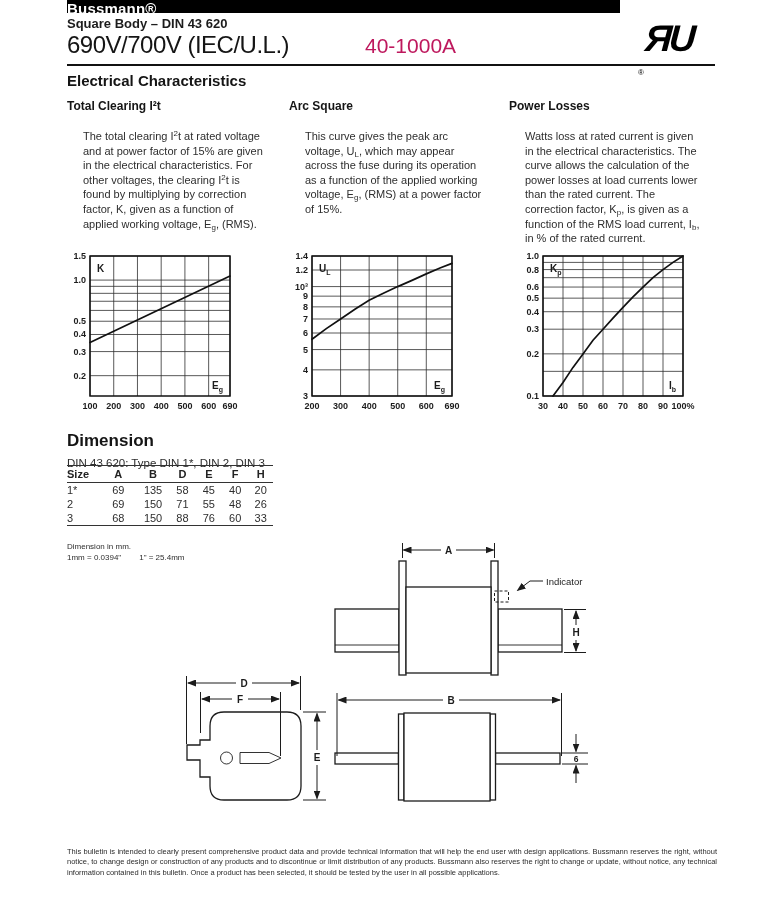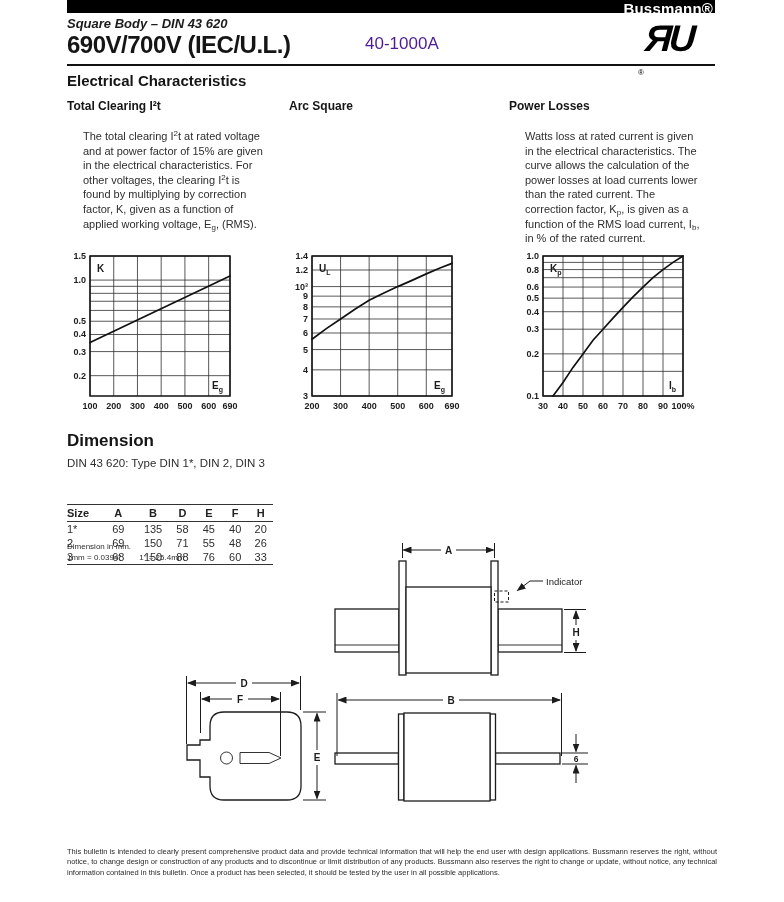--- a/index.html
+++ b/index.html
@@ -2,25 +2,25 @@
 <html><head>
 <meta charset="utf-8">
 <style>
   html,body{margin:0;padding:0;}
   body{
     width:784px;height:902px;background:#ffffff;position:relative;
     font-family:"Liberation Sans", sans-serif;color:#262626;overflow:hidden;
   }
   .abs{position:absolute;}
   
-  .topbar{left:67px;top:0;width:648px;height:13px;background:#000;overflow:hidden;text-align:right;}
+  .topbar{left:67px;top:0;width:553px;height:13px;background:#000;overflow:hidden;}
   .brand{display:inline-block;color:#fff;font-weight:bold;font-size:15px;line-height:15px;margin-top:-4px;padding-right:2px;letter-spacing:.2px;}
-  .subtitle{left:67px;top:16px;font-size:13px;font-weight:bold;color:#1c1c1c;font-style:italic;}
-  .title{left:67px;top:31px;font-size:24px;font-weight:bold;letter-spacing:-.5px;color:#151515;}
-  .amps{left:365px;top:34px;font-size:17px;font-weight:400;color:#4c1d95;}
+  .subtitle{left:67px;top:16px;font-size:13px;font-weight:bold;color:#1c1c1c;}
+  .title{left:67px;top:31px;font-size:24px;font-weight:normal;letter-spacing:-.5px;color:#151515;}
+  .amps{left:365px;top:34px;font-size:21px;font-weight:400;color:#be185d;}
   .ulmark{left:638px;top:19px;width:80px;height:42px;color:#000;}
   .ulglyph{font-size:37px;font-weight:bold;font-style:italic;letter-spacing:-3px;line-height:40px;display:inline-block;transform:skewX(-4deg);}
   .ulreg{font-size:8px;vertical-align:-24px;margin-right:1px;}
   .rule{left:67px;top:64px;width:648px;height:2px;background:#111;}
   .ec-heading{left:67px;top:72px;font-size:15px;font-weight:bold;color:#151515;}
   
   .col{top:99px;}
   .col h3{margin:0 0 3px 0;font-size:12px;color:#151515;}
   .col p{margin:16px;font-size:11px;line-height:14.6px;color:#2e2e2e;}
   .col sub{font-size:8px;line-height:0;vertical-align:-2px;}
@@ -35,21 +35,21 @@
   svg.chart .frame{fill:none;stroke:#111;stroke-width:1.5;}
   svg.chart .curve{fill:none;stroke:#111;stroke-width:1.7;stroke-linecap:round;}
   svg.chart text{fill:#1c1c1c;}
   .ytick{font:bold 9px "Liberation Sans",sans-serif;text-anchor:end;}
   .xtick{font:bold 9px "Liberation Sans",sans-serif;text-anchor:middle;}
   .corner{font:bold 10px "Liberation Sans",sans-serif;}
   .corner.end{text-anchor:end;}
   
   .dim-heading{left:67px;top:431px;font-size:17px;font-weight:bold;color:#151515;}
   .dim-sub{left:67px;top:457px;font-size:11.5px;color:#2e2e2e;}
-  table.dims{left:67px;top:504px;width:206px;border-collapse:collapse;font-size:11px;color:#2e2e2e;border-top:1.3px solid #333;border-bottom:1.6px solid #333;}
+  table.dims{left:67px;top:465px;width:206px;border-collapse:collapse;font-size:11px;color:#2e2e2e;border-top:1.3px solid #333;border-bottom:1.6px solid #333;}
   table.dims th{font-weight:bold;text-align:center;border-bottom:1.1px solid #333;padding:2px 0 2px 0;font-size:11px;color:#222;}
   table.dims td{text-align:center;padding:1px 0;}
   table.dims th:first-child, table.dims td:first-child{text-align:left;}
   .notes{left:67px;top:541px;font-size:8px;color:#2e2e2e;line-height:11px;}
   .notes .gap{display:inline-block;width:18px;}
   
   svg.drawings{position:absolute;left:165px;top:533px;width:470px;height:300px;}
   svg.drawings .part{fill:#fff;stroke:#1c1c1c;stroke-width:1.3;}
   svg.drawings .thin{stroke:#1c1c1c;stroke-width:.9;fill:none;}
   svg.drawings .dim{stroke:#1c1c1c;stroke-width:1;fill:none;}
@@ -78,20 +78,21 @@
   <div class="abs rule"></div>
 
   <div class="abs ec-heading">Electrical Characteristics</div>
 
   <div class="abs col col1">
     <h3>Total Clearing I²t</h3>
     <p>The total clearing I<sup>2</sup>t at rated voltage and at power factor of 15% are given in the electrical characteristics. For other voltages, the clearing I<sup>2</sup>t is found by multiplying by correction factor, K, given as a function of applied working voltage, E<sub>g</sub>, (RMS).</p>
   </div>
   <div class="abs col col2">
     <h3>Arc Square</h3>
+    <p>This curve gives the peak arc voltage, U<sub>L</sub>, which may appear across the fuse during its operation as a function of the applied working voltage, E<sub>g</sub>, (RMS) at a power factor of 15%.</p>
   </div>
   <div class="abs col col3">
     <h3>Power Losses</h3>
     <p>Watts loss at rated current is given in the electrical characteristics. The curve allows the calculation of the power losses at load currents lower than the rated current. The correction factor, K<sub>p</sub>, is given as a function of the RMS load current, I<sub>b</sub>, in % of the rated current.</p>
   </div>
 
   <svg class="chart c1" viewBox="0 0 184 164">
       <line x1="30" y1="8" x2="30" y2="148" class="grid"></line>
       <line x1="53.728813559322035" y1="8" x2="53.728813559322035" y2="148" class="grid"></line>
       <line x1="77.45762711864407" y1="8" x2="77.45762711864407" y2="148" class="grid"></line>

